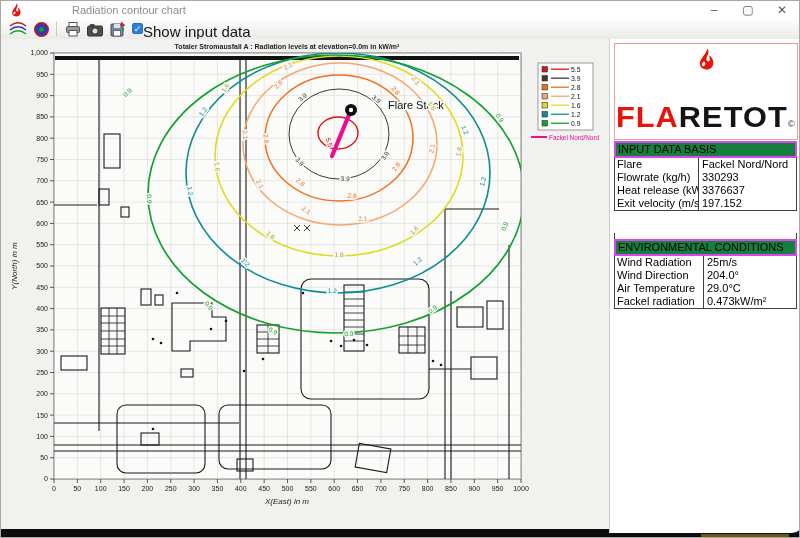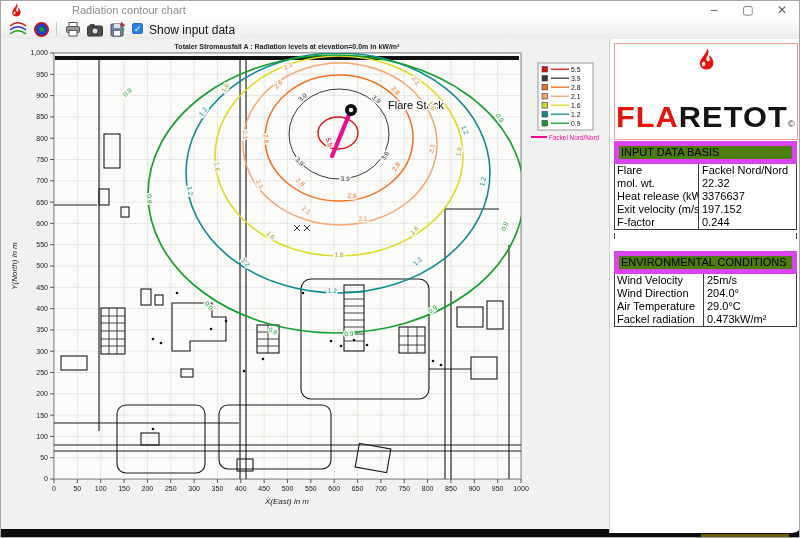--- a/index.html
+++ b/index.html
@@ -14,36 +14,36 @@
   .win-controls{position:absolute;right:10px;top:0;display:flex;gap:20px;color:#5a5a5a;font-size:12px;line-height:18px;}
   .win-controls span{width:14px;text-align:center;cursor:default;}
   .app-icon{position:absolute;left:9px;top:2px;}
   
   .toolbar{position:absolute;top:18px;left:0;right:0;height:20px;
     background:linear-gradient(#fdfdfd,#eaeae8);border-bottom:1px solid #d5d5d3;}
   .tb-btn{position:absolute;top:2px;height:16px;display:flex;align-items:center;justify-content:center;}
   .sep{position:absolute;left:55px;top:3px;width:1px;height:14px;background:#c9c9c7;}
   .checkbox{position:absolute;left:131px;top:4px;width:11px;height:11px;background:#2f7fe0;
     border:1px solid #2a6fc4;border-radius:2px;color:#fff;font-size:9px;line-height:11px;text-align:center;box-sizing:border-box;}
-  .cb-label{position:absolute;left:148px;top:4px;font-size:12px;color:#151515;}
+  .cb-label{position:absolute;left:142px;top:4px;font-size:15px;color:#151515;}
   
   .chart-region{position:absolute;top:38px;left:0;width:608px;height:490px;background:#f1f1ef;}
   svg{font-family:"Liberation Sans",sans-serif;}
   .clab{paint-order:stroke;stroke:#f8f8f6;stroke-width:3px;font-size:6.5px;}
   .ticktext{font-size:7px;fill:#1a1a1a;}
   
   .panel{position:absolute;top:38px;left:608px;width:192px;height:494px;background:#fff;
     border-left:1px solid #cfcfcd;border-radius:0 0 10px 0;z-index:2;}
   .logo-box{position:absolute;left:4px;top:4px;width:184px;height:97px;border:1px solid #ef9a9a;
     background:#fff;display:flex;flex-direction:column;align-items:center;box-sizing:border-box;gap:30px;}
   .logo-text{font-weight:bold;font-size:29px;line-height:30px;letter-spacing:1px;transform:scaleX(1.06);white-space:nowrap;}
   .logo-red{color:#e8140c;} .logo-black{color:#141414;}
   .logo-mark{font-size:9px;color:#333;font-weight:normal;}
   .data-table{position:absolute;left:4px;width:183px;font-size:11px;color:#000;box-sizing:border-box;}
-  .dt-header{border:5px solid #d946ef;height:13px;line-height:13px;padding:0 2px;background:#4d7c0f;white-space:nowrap;}
+  .dt-header{border:2px solid #d946ef;height:13px;line-height:13px;padding:0 2px;background:#15803d;white-space:nowrap;}
   .dt-body{border:1px solid #3e3e3e;border-top:none;background:#fff;}
   .dt-row{display:flex;height:13px;line-height:13px;white-space:nowrap;}
   .dt-row .c1{flex:none;padding-left:2px;overflow:hidden;}
   .dt-row .c2{flex:1;border-left:1px solid #3e3e3e;padding-left:3px;overflow:hidden;}
   .t1 .c1{width:81px;} .t2 .c1{width:86px;}
   .dt-gap{position:absolute;left:4px;width:183px;height:6px;border-left:1px solid #3e3e3e;border-right:1px solid #3e3e3e;box-sizing:border-box;}
   
   .bottom-bar{position:absolute;top:528px;left:0;width:800px;height:10px;background:#0d0d0d;z-index:1;}
   .bottom-glow{position:absolute;top:533px;left:700px;width:88px;height:3px;background:#8a6a14;opacity:.8;z-index:1;}
 </style>
@@ -401,45 +401,41 @@
   </div>
 
   <div class="data-table t1" style="top:102px;">
     <div class="dt-header">INPUT DATA BASIS</div>
     <div class="dt-body" id="input-rows">
         <div class="dt-row">
           <span class="c1">Flare</span>
           <span class="c2">Fackel Nord/Nord</span>
         </div>
         <div class="dt-row">
-          <span class="c1">mol. wt.</span>
-          <span class="c2">22.32</span>
+          <span class="c1">Flowrate (kg/h)</span>
+          <span class="c2">330293</span>
         </div>
         <div class="dt-row">
           <span class="c1">Heat release (kW)</span>
           <span class="c2">3376637</span>
         </div>
         <div class="dt-row">
           <span class="c1">Exit velocity (m/s)</span>
           <span class="c2">197.152</span>
         </div>
-        <div class="dt-row">
-          <span class="c1">F-factor</span>
-          <span class="c2">0.244</span>
-        </div>
       </div>
   </div>
 
   <div class="dt-gap" style="top:194px;"></div>
 
-  <div class="data-table t2" style="top:200px;margin-top:12px;">
+  <div class="data-table t2" style="top:200px;">
     <div class="dt-header">ENVIRONMENTAL CONDITIONS</div>
     <div class="dt-body" id="env-rows">
         <div class="dt-row">
-          <span class="c1">Wind Velocity</span>
+          <span class="c1">Wind Radiation</span>
           <span class="c2">25m/s</span>
         </div>
         <div class="dt-row">
           <span class="c1">Wind Direction</span>
           <span class="c2">204.0°</span>
         </div>
         <div class="dt-row">
           <span class="c1">Air Temperature</span>
           <span class="c2">29.0°C</span>
         </div>

